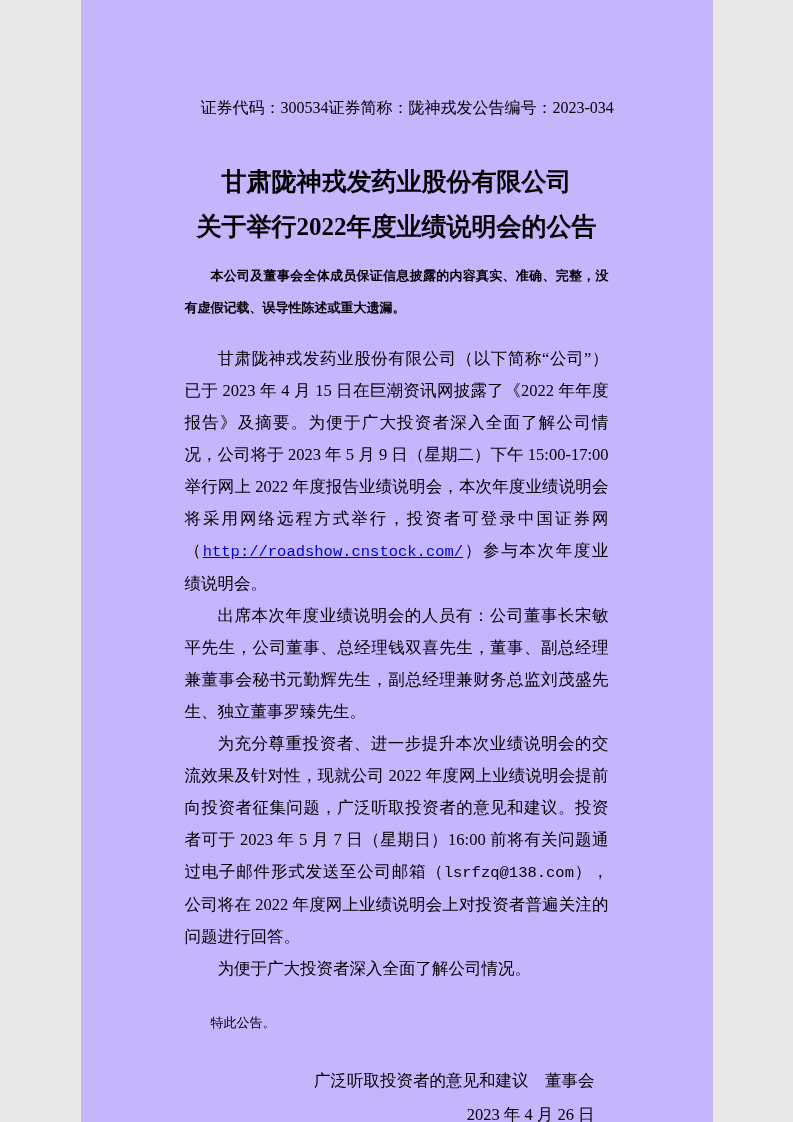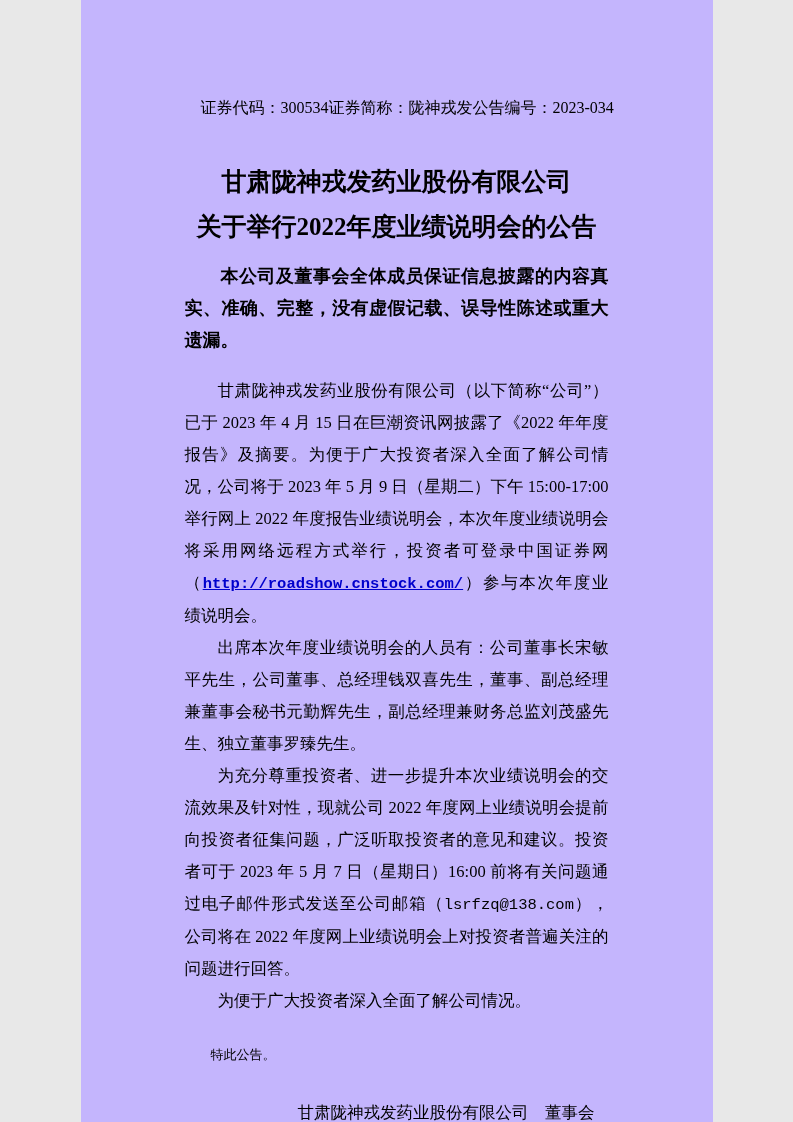--- a/index.html
+++ b/index.html
@@ -33,41 +33,40 @@
     text-align: center;
     font-weight: bold;
     font-size: 25px;
     line-height: 45px;
   }
   
   .statement {
     margin-top: 11px;
     font-family: "Liberation Sans", "DejaVu Sans", sans-serif;
     font-weight: bold;
-    font-size: 18px;
+    font-size: 13px;
     line-height: 32px;
     text-align: justify;
     text-indent: 2em;
   }
   
   .body-block {
     margin-top: 19px;
   }
   .para {
     margin: 0;
     font-size: 16.5px;
     line-height: 32px;
     text-align: justify;
     text-indent: 2em;
   }
   .para a.doc-link {
     font-family: "Liberation Mono", "DejaVu Sans Mono", monospace;
     font-size: 15.5px;
     text-decoration: underline;
-    font-weight: bold;
   }
   .email {
     font-family: "Liberation Mono", "DejaVu Sans Mono", monospace;
     font-size: 15.5px;
     color: #000000;
   }
   .closing {
     margin-top: 22px;
     font-size: 13px;
     line-height: 32px;
@@ -106,18 +105,18 @@
       <p class="para">出席本次年度业绩说明会的人员有：公司董事长宋敏平先生，公司董事、总经理钱双喜先生，董事、副总经理兼董事会秘书元勤辉先生，副总经理兼财务总监刘茂盛先生、独立董事罗臻先生。</p>
 
       <p class="para"><span>为充分尊重投资者、进一步提升本次业绩说明会的交流效果及针对性，现就公司 2022 年度网上业绩说明会提前向投资者征集问题，广泛听取投资者的意见和建议。投资者可于 2023 年 5 月 7 日（星期日）16:00 前将有关问题通过电子邮件形式发送至公司邮箱（</span><span class="email">lsrfzq@138.com</span><span>），公司将在 2022 年度网上业绩说明会上对投资者普遍关注的问题进行回答。</span></p>
 
       <p class="para">为便于广大投资者深入全面了解公司情况。</p>
     </div>
 
     <p class="closing">特此公告。</p>
 
     <div class="signature-block">
-      <div>甘肃陇神戎发药业股份有限公司　董事会</div>
+      <div>广泛听取投资者的意见和建议　董事会</div>
       <div>2023 年 4 月 26 日</div>
     </div>
 
   </div>
 </div>
 
 </body></html>

